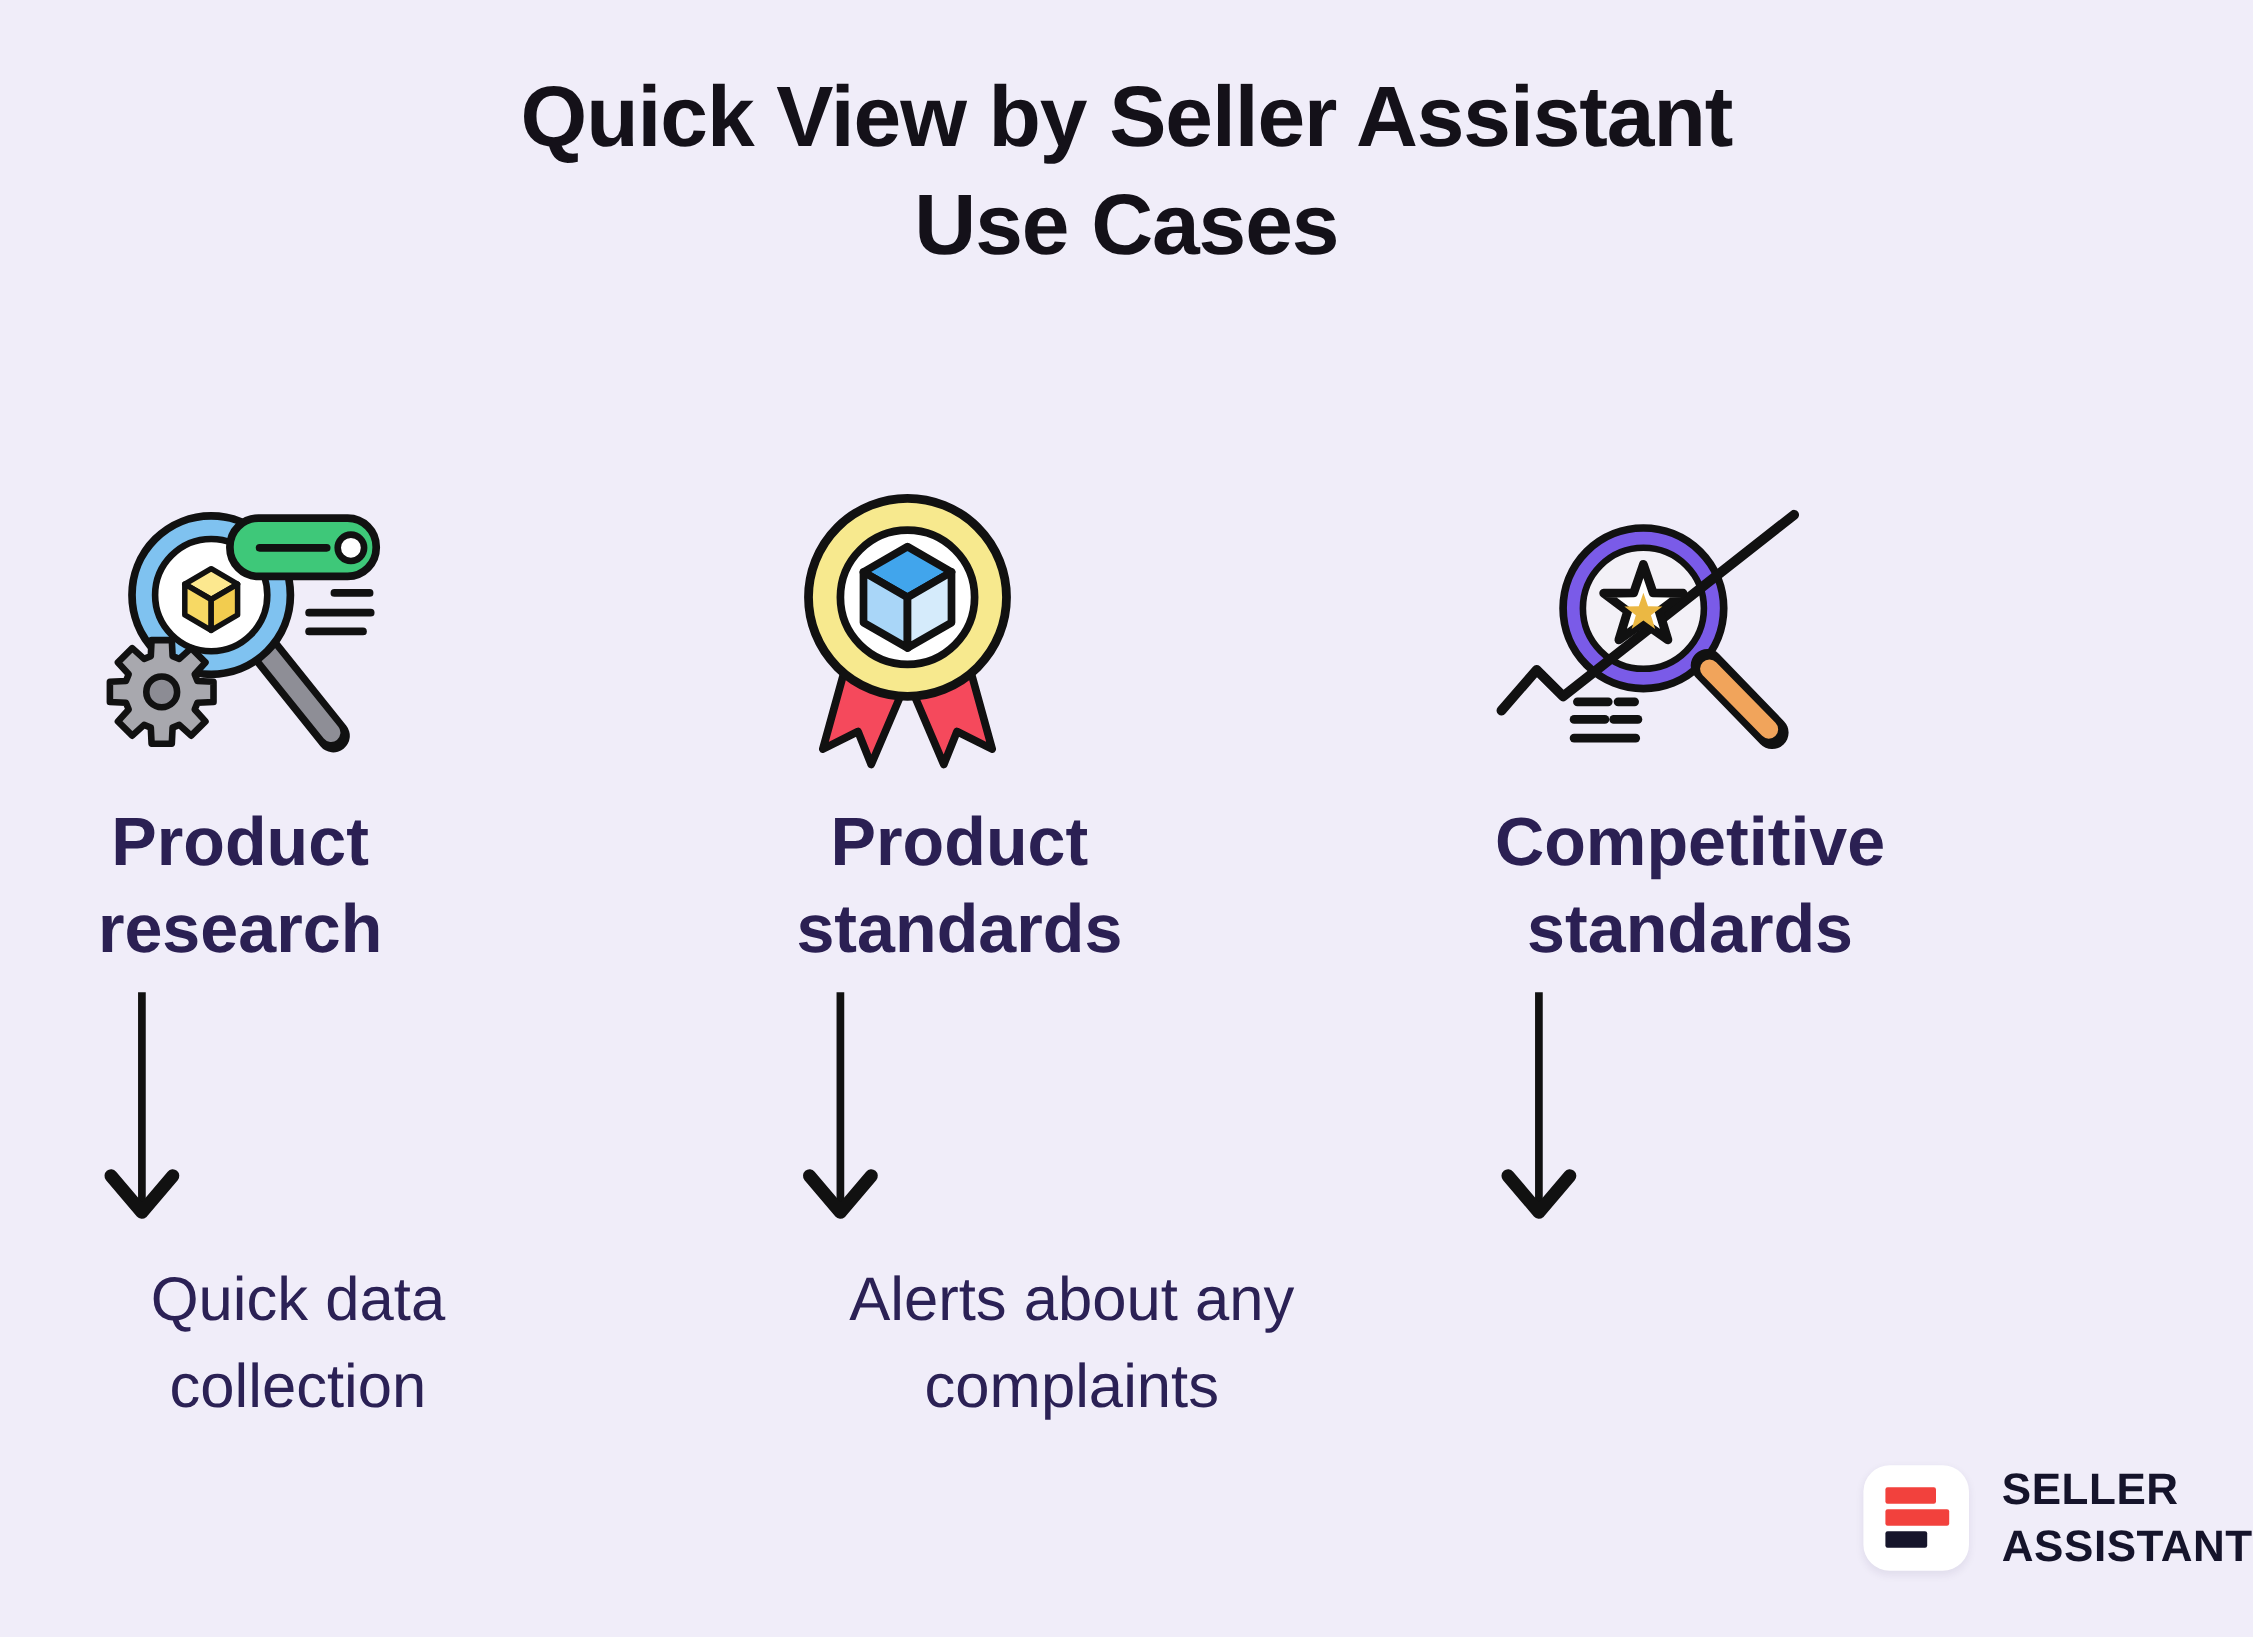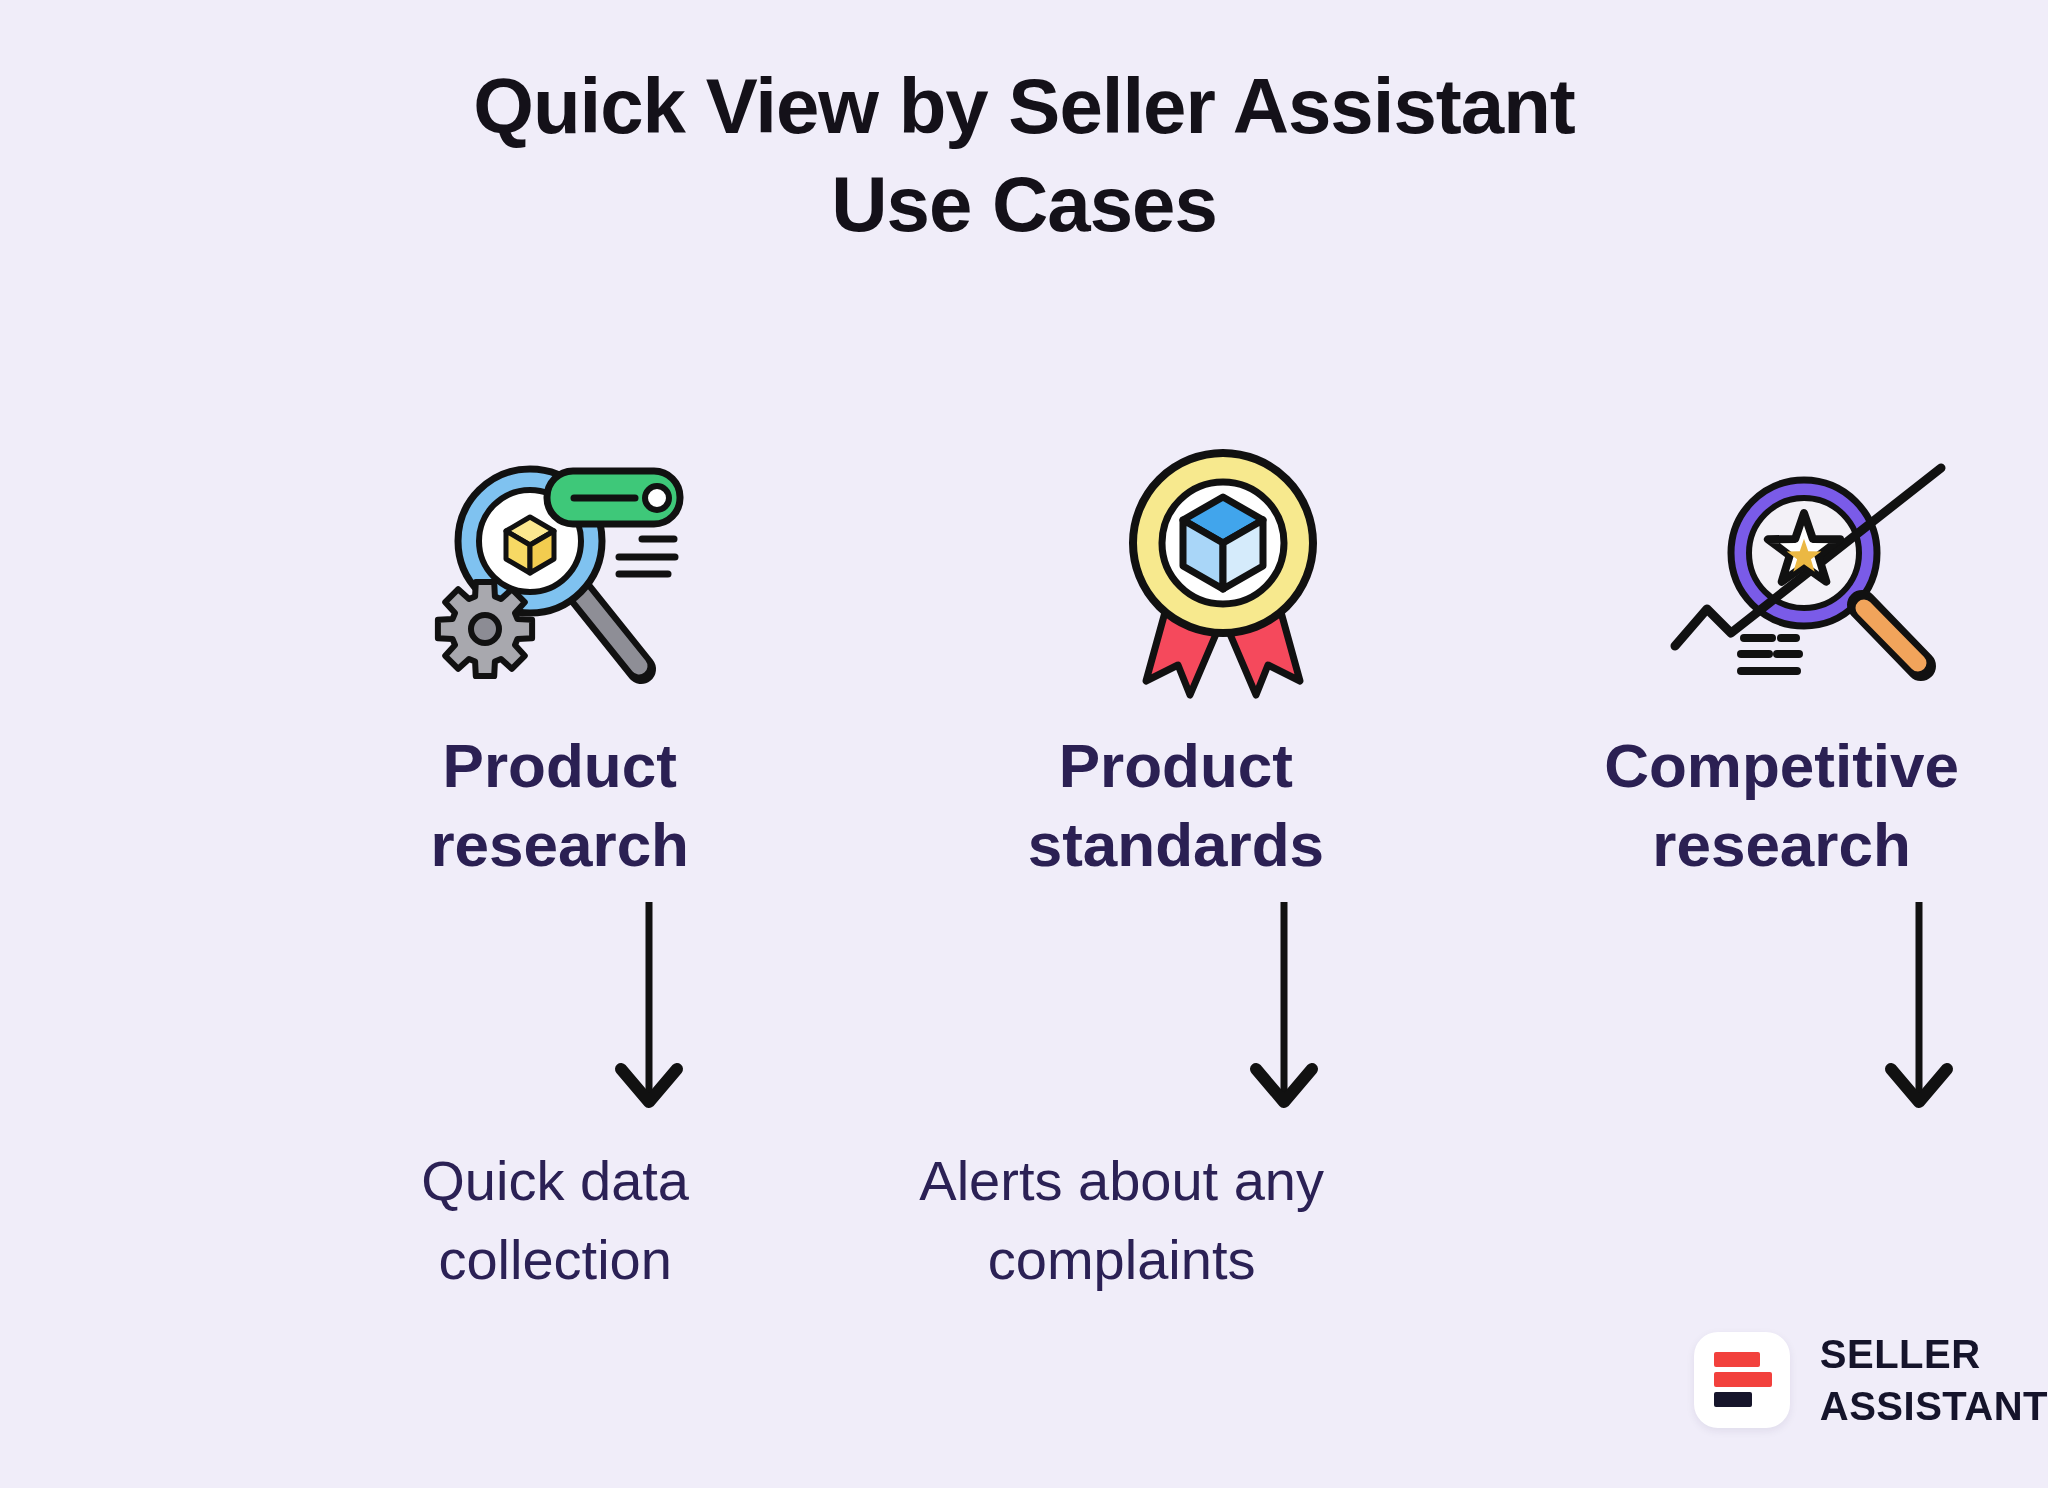--- a/index.html
+++ b/index.html
@@ -25,21 +25,21 @@
   .columns {
     display: flex;
     justify-content: center;
     gap: 35px;
     margin-top: 190px;
   }
   .column {
     width: 600px;
     display: flex;
     flex-direction: column;
-    align-items: flex-end;
+    align-items: flex-start;
   }
   .icon-wrap {
     height: 265px;
     display: flex;
     align-items: center;
     justify-content: center;
   }
   .heading {
     margin-top: 18px;
     font-size: 62px;
@@ -183,21 +183,21 @@
           <path d="M135,50 L143.8,75.9 L171.1,76.3 L149.3,92.6 L157.3,118.7 L135,103 L112.7,118.7 L120.7,92.6 L98.9,76.3 L126.2,75.9 Z" transform="translate(135,94) scale(0.48) translate(-135,-88)" fill="#EBB843"></path>
 
           <line x1="75" y1="175" x2="103" y2="175" stroke="#111" stroke-width="8" stroke-linecap="round"></line>
           <line x1="112" y1="175" x2="127" y2="175" stroke="#111" stroke-width="8" stroke-linecap="round"></line>
           <line x1="72" y1="191" x2="100" y2="191" stroke="#111" stroke-width="8" stroke-linecap="round"></line>
           <line x1="108" y1="191" x2="130" y2="191" stroke="#111" stroke-width="8" stroke-linecap="round"></line>
           <line x1="72" y1="208" x2="128" y2="208" stroke="#111" stroke-width="8" stroke-linecap="round"></line>
         </svg>
       </div>
       <h2 class="heading">Competitive
-research</h2>
+standards</h2>
       <svg class="arrow" width="80" height="232" viewBox="0 0 80 232">
         <line x1="40" y1="3" x2="40" y2="200" stroke="#111" stroke-width="7"></line>
         <polyline points="12,170 40,203 68,170" fill="none" stroke="#111" stroke-width="12" stroke-linecap="round" stroke-linejoin="round"></polyline>
       </svg>
     </div>
 
   </div>
 
   <div class="logo">
     <div class="logo-mark">

